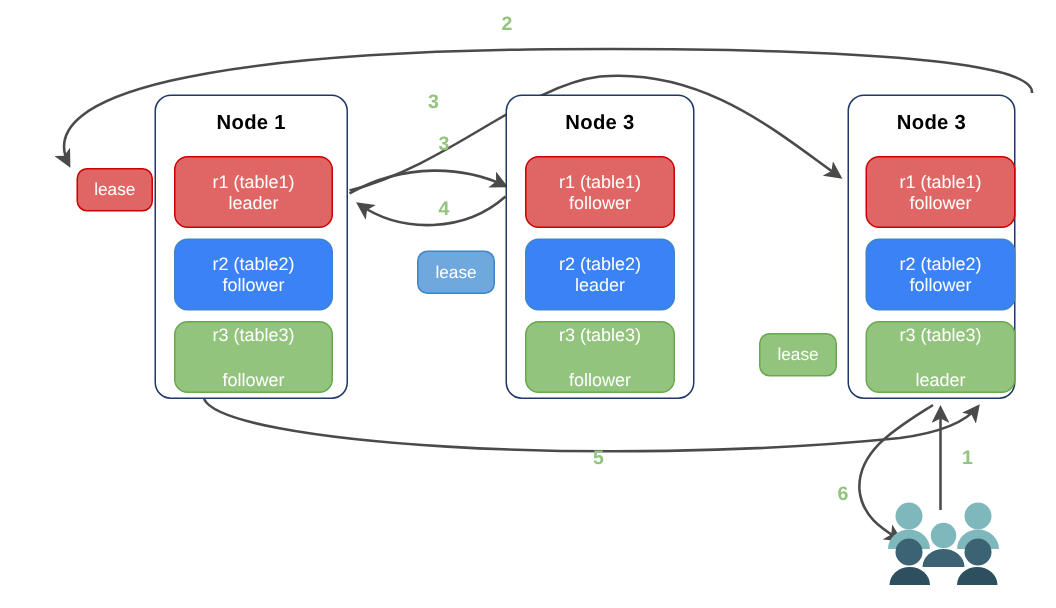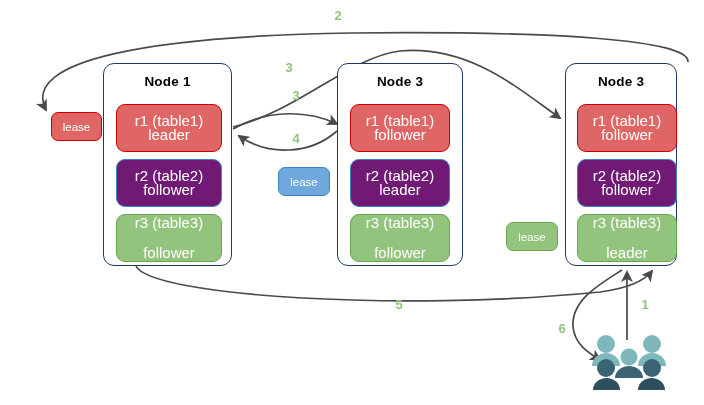--- a/index.html
+++ b/index.html
@@ -45,27 +45,27 @@
     left: 18px;
     width: 100px;
     height: 48px;
     border-radius: 9px;
     box-sizing: border-box;
     display: flex;
     flex-direction: column;
     align-items: center;
     justify-content: center;
     color: #ffffff;
-    font-size: 15px;
+    font-size: 12px;
     line-height: 14px;
     text-align: center;
   }
   .replica.wide { width: 106px; }
   .rep-red   { background: #e06666; border: 1.6px solid #cc0000; }
-  .rep-blue  { background: #701a75; border: 1.6px solid #3d85c6; }
+  .rep-blue  { background: #3b82f6; border: 1.6px solid #3d85c6; }
   .rep-green { background: #93c47d; border: 1.6px solid #6aa84f; gap: 16px; }
   .lease {
     position: absolute;
     border-radius: 7px;
     box-sizing: border-box;
     display: flex;
     align-items: center;
     justify-content: center;
     color: #ffffff;
     font-size: 11.5px;

